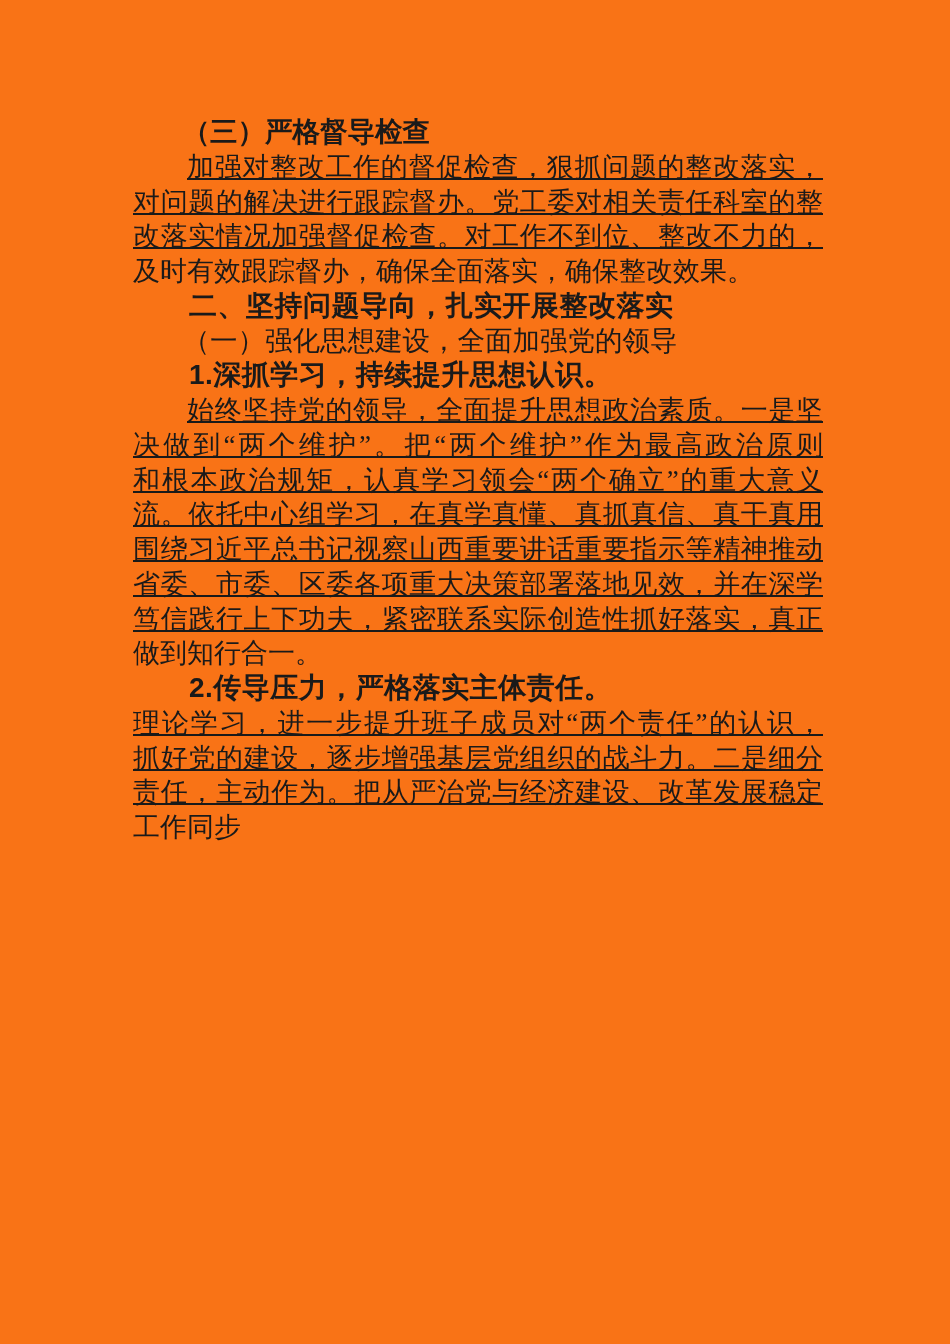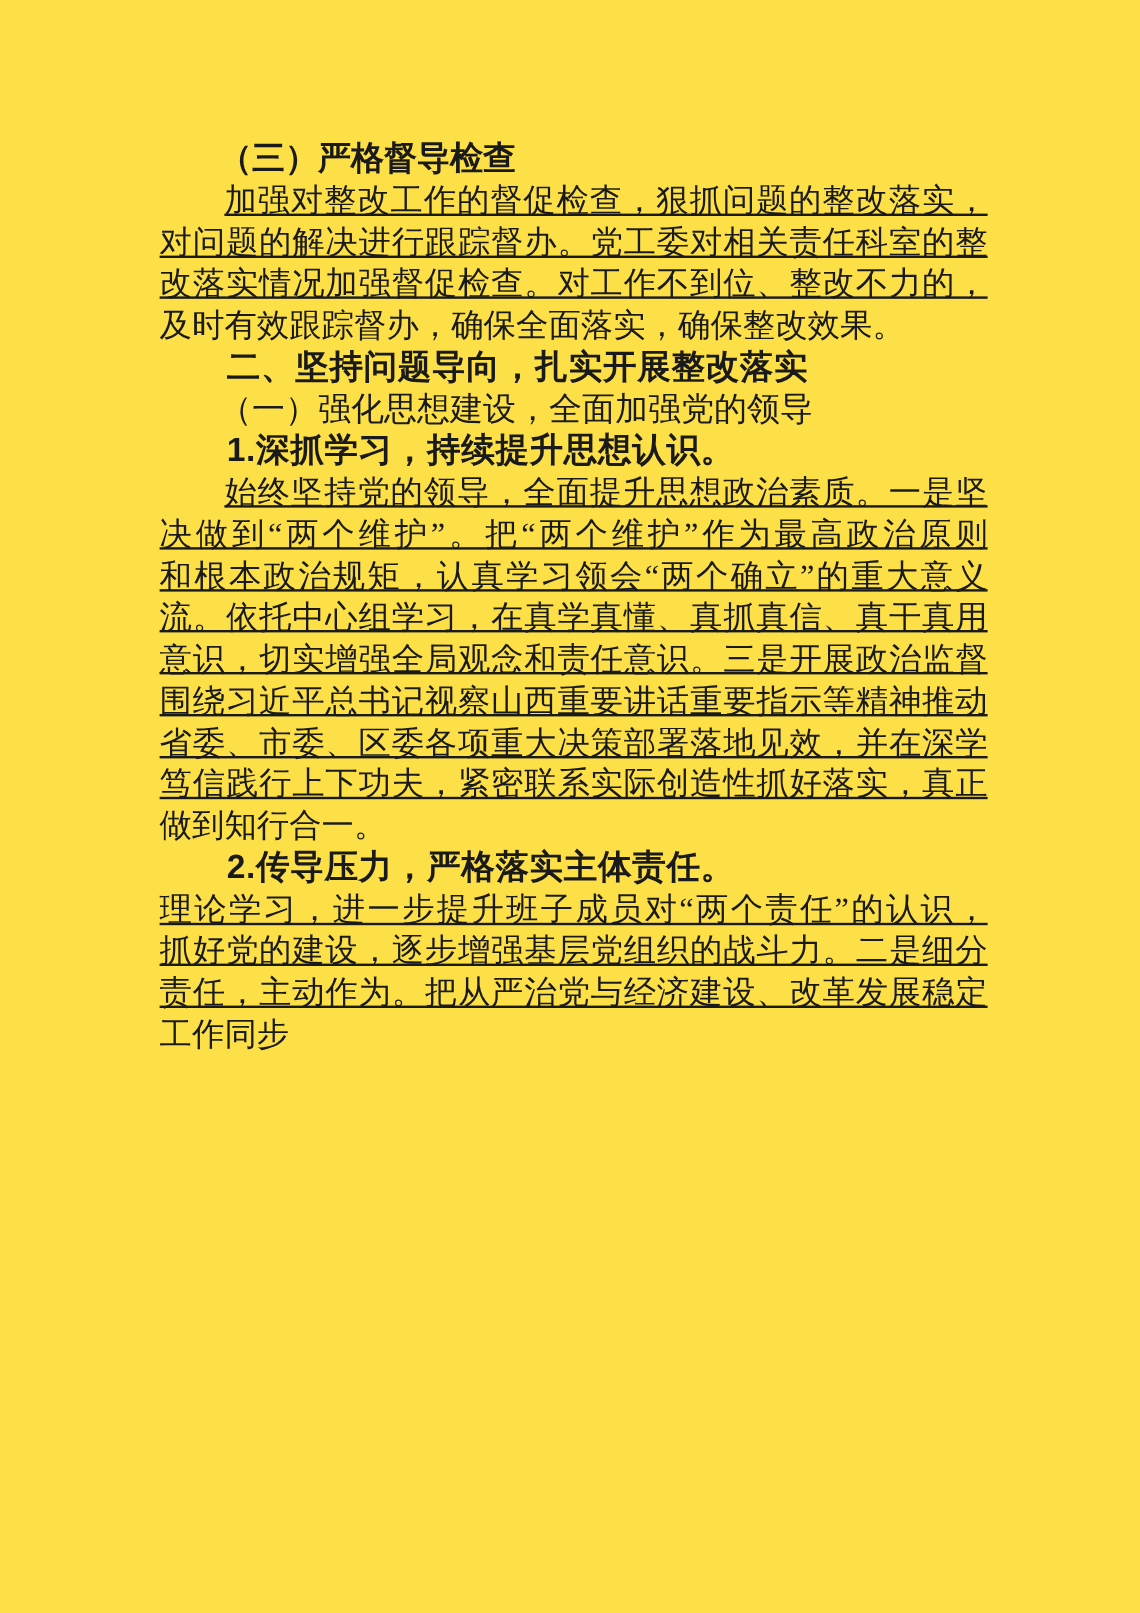--- a/index.html
+++ b/index.html
@@ -4,21 +4,21 @@
 <style>
   html, body {
     margin: 0;
     padding: 0;
     background: #ffffff;
   }
   .page {
     position: relative;
     width: 950px;
     height: 1344px;
-    background: #fde047;
+    background: #f97316;
     overflow: hidden;
   }
   .content {
     position: absolute;
     left: 133px;
     top: 115px;
     width: 690px;
   }
   .line {
     display: block;
@@ -68,21 +68,20 @@
       <div class="line body full">对问题的解决进行跟踪督办。党工委对相关责任科室的整</div>
       <div class="line body full">改落实情况加强督促检查。对工作不到位、整改不力的，</div>
       <div class="line body">及时有效跟踪督办，确保全面落实，确保整改效果。</div>
       <div class="line h-bold indent">二、坚持问题导向，扎实开展整改落实</div>
       <div class="line h-kai">（一）强化思想建设，全面加强党的领导</div>
       <div class="line h-bold indent">1.深抓学习，持续提升思想认识。</div>
       <div class="line body indent full">始终坚持党的领导，全面提升思想政治素质。一是坚</div>
       <div class="line body full">决做到“两个维护”。把“两个维护”作为最高政治原则</div>
       <div class="line body full">和根本政治规矩，认真学习领会“两个确立”的重大意义</div>
       <div class="line body full">流。依托中心组学习，在真学真懂、真抓真信、真干真用</div>
-      <div class="line body full">意识，切实增强全局观念和责任意识。三是开展政治监督</div>
       <div class="line body full">围绕习近平总书记视察山西重要讲话重要指示等精神推动</div>
       <div class="line body full">省委、市委、区委各项重大决策部署落地见效，并在深学</div>
       <div class="line body full">笃信践行上下功夫，紧密联系实际创造性抓好落实，真正</div>
       <div class="line body">做到知行合一。</div>
       <div class="line h-bold indent">2.传导压力，严格落实主体责任。</div>
       <div class="line body full">理论学习，进一步提升班子成员对“两个责任”的认识，</div>
       <div class="line body full">抓好党的建设，逐步增强基层党组织的战斗力。二是细分</div>
       <div class="line body full">责任，主动作为。把从严治党与经济建设、改革发展稳定</div>
       <div class="line body">工作同步</div>
     </div>

